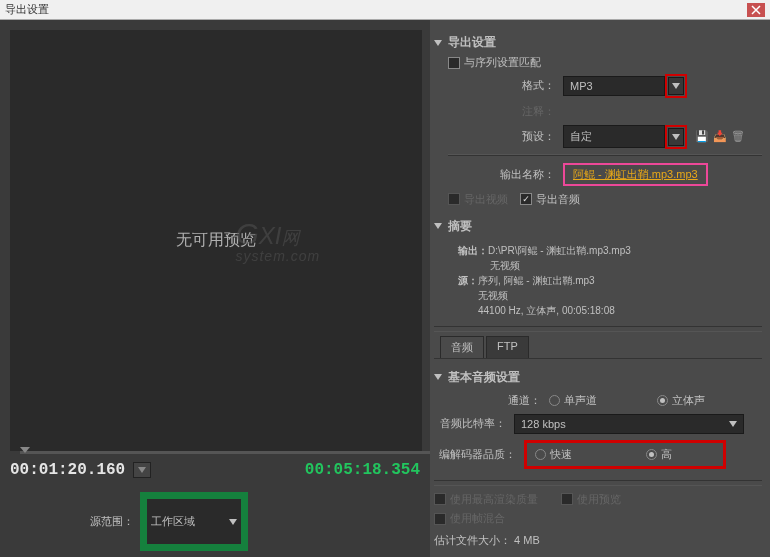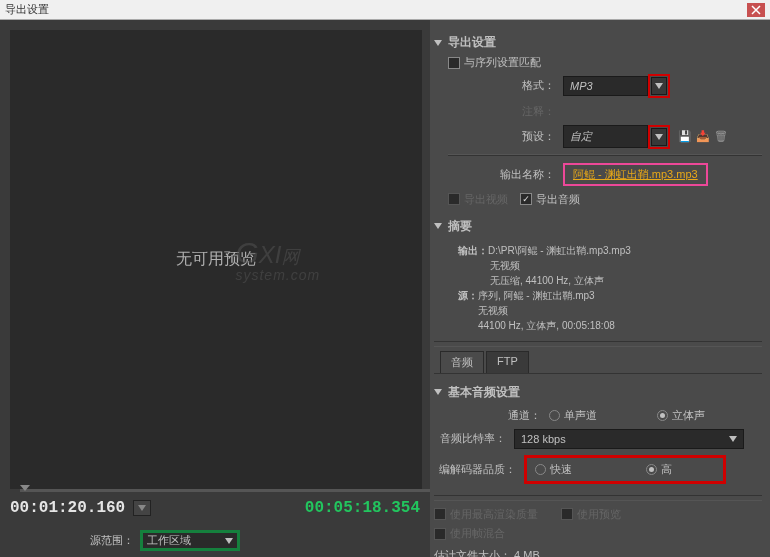--- a/index.html
+++ b/index.html
@@ -21,32 +21,32 @@
 .timecode { font-family: "Courier New", monospace; font-size: 16px; font-weight: bold; }
 .timecode.current { color: #e5e5e5; }
 .timecode.total { color: #22c55e; margin-left: auto; }
 .divider-line { width: 100%; height: 3px; background: #555; margin: 0 10px; position: relative; }
 .divider-line::before { content: ""; position: absolute; left: 0; top: -4px; width: 0; height: 0; border-left: 5px solid transparent; border-right: 5px solid transparent; border-top: 6px solid #888; }
 
 .small-btn { width: 18px; height: 16px; background: #444; border: 1px solid #222; display: inline-flex; align-items: center; justify-content: center; cursor: pointer; }
 
 .bottom-row { display: flex; align-items: center; padding: 6px 10px; gap: 6px; background: #3a3a3a; }
 .bottom-row .label { color: #c0c0c0; margin-left: 80px; }
-.dropdown-small { background: #2a2a2a; border: 3px solid #15803d; padding: 0 4px; width: 100px; color: #c0c0c0; display: flex; justify-content: space-between; align-items: center; cursor: pointer; }
+.dropdown-small { background: #2a2a2a; border: 7px solid #15803d; padding: 15px 4px; width: 108px; color: #c0c0c0; display: flex; justify-content: space-between; align-items: center; cursor: pointer; }
 
 .right-panel { flex: 1; background: #4a4a4a; padding: 10px 8px 0 4px; overflow: hidden; position: relative; }
 
 .section-header { display: flex; align-items: center; gap: 6px; padding: 4px 0; cursor: pointer; }
 .triangle-down { width: 0; height: 0; border-left: 4px solid transparent; border-right: 4px solid transparent; border-top: 6px solid #c0c0c0; }
 .section-title { font-weight: bold; font-size: 12px; }
 
 .form-row { display: flex; align-items: center; padding: 3px 0; }
 .form-label { width: 115px; text-align: right; padding-right: 8px; color: #c0c0c0; }
 .form-label.disabled { color: #666; }
-.dropdown { background: #2a2a2a; border: 1px solid #1a1a1a; padding: 3px 6px; width: 85px; color: #c0c0c0; display: flex; justify-content: space-between; align-items: center; cursor: pointer; font-style: italic; }
+.dropdown { background: #2a2a2a; border: 1px solid #1a1a1a; padding: 3px 6px; width: 102px; color: #c0c0c0; display: flex; justify-content: space-between; align-items: center; cursor: pointer; }
 .dropdown-arrow { width: 16px; height: 18px; background: #383838; border: 1px solid #1a1a1a; display: flex; align-items: center; justify-content: center; cursor: pointer; }
 .red-box { border: 2px solid #d00000; padding: 1px; }
 
 .checkbox { width: 12px; height: 12px; border: 1px solid #888; background: #2a2a2a; display: inline-flex; align-items: center; justify-content: center; margin-right: 4px; cursor: pointer; }
 .checkbox.checked::after { content: "✓"; color: #e0e0e0; font-size: 9px; }
 .checkbox.disabled { border-color: #555; }
 .checkbox-label { display: inline-flex; align-items: center; }
 .checkbox-label.disabled { color: #666; }
 
 .link-text { color: #e8a818; text-decoration: underline; cursor: pointer; }
@@ -176,21 +176,20 @@
       </div>
     </div>
 
     <div class="section-header" style="margin-top:4px">
       <span class="triangle-down"></span>
       <span class="section-title">摘要</span>
     </div>
     <div class="summary-block">
       <div><span class="bold">输出：</span><span>D:\PR\阿鲲 - 渊虹出鞘.mp3.mp3</span></div>
       <div style="padding-left:32px">无视频</div>
-      <div style="padding-left:32px">无压缩, 44100 Hz, 立体声</div>
       <div><span class="bold">源：</span><span>序列, 阿鲲 - 渊虹出鞘.mp3</span></div>
       <div style="padding-left:20px">无视频</div>
       <div style="padding-left:20px">44100 Hz, 立体声, 00:05:18:08</div>
     </div>
 
     <div class="hr-thin"></div>
 
     <div class="tabs">
       <div class="tab active">音频</div>
       <div class="tab">FTP</div>

